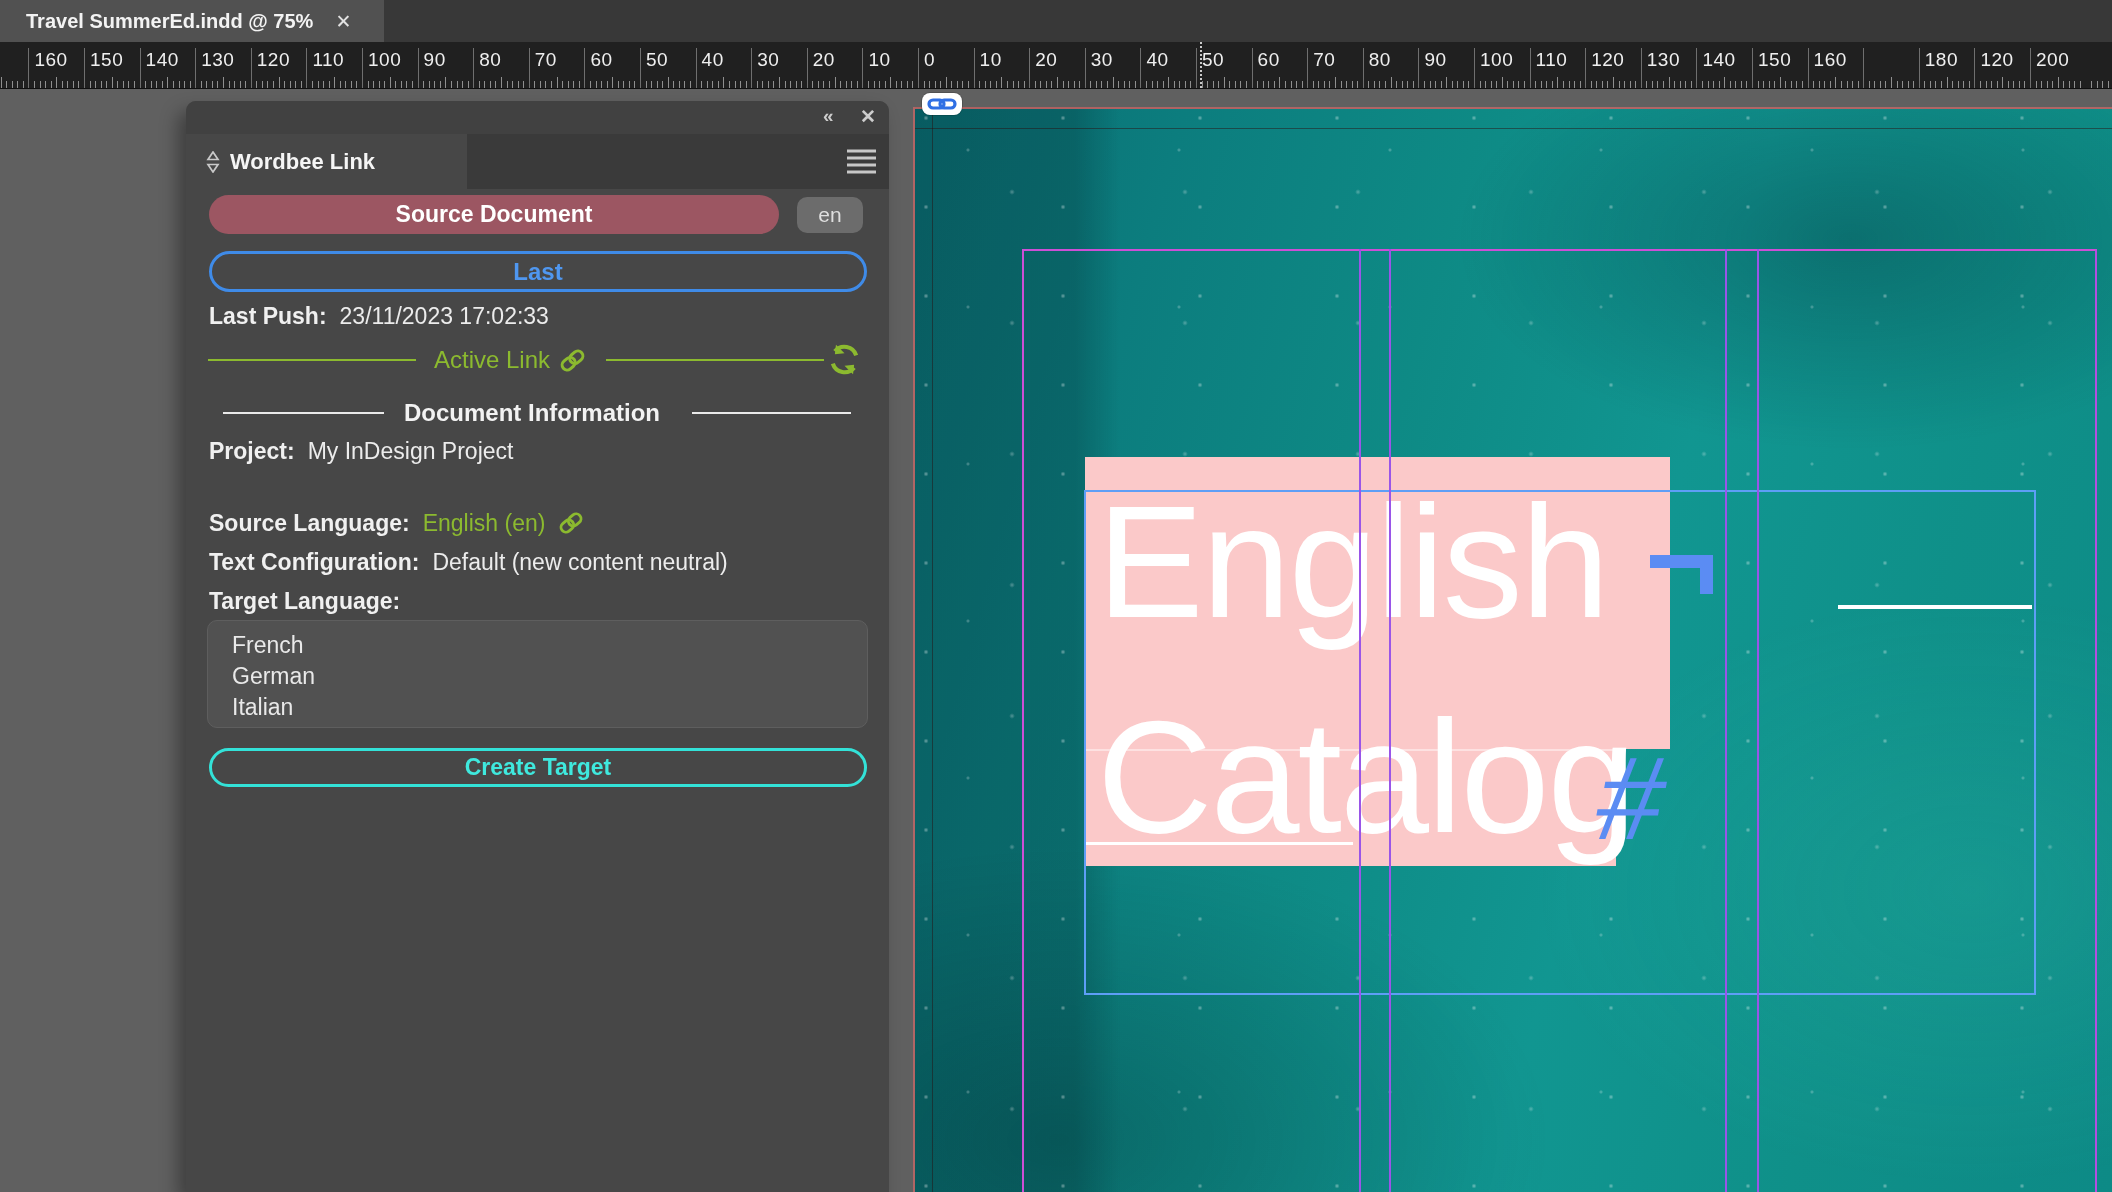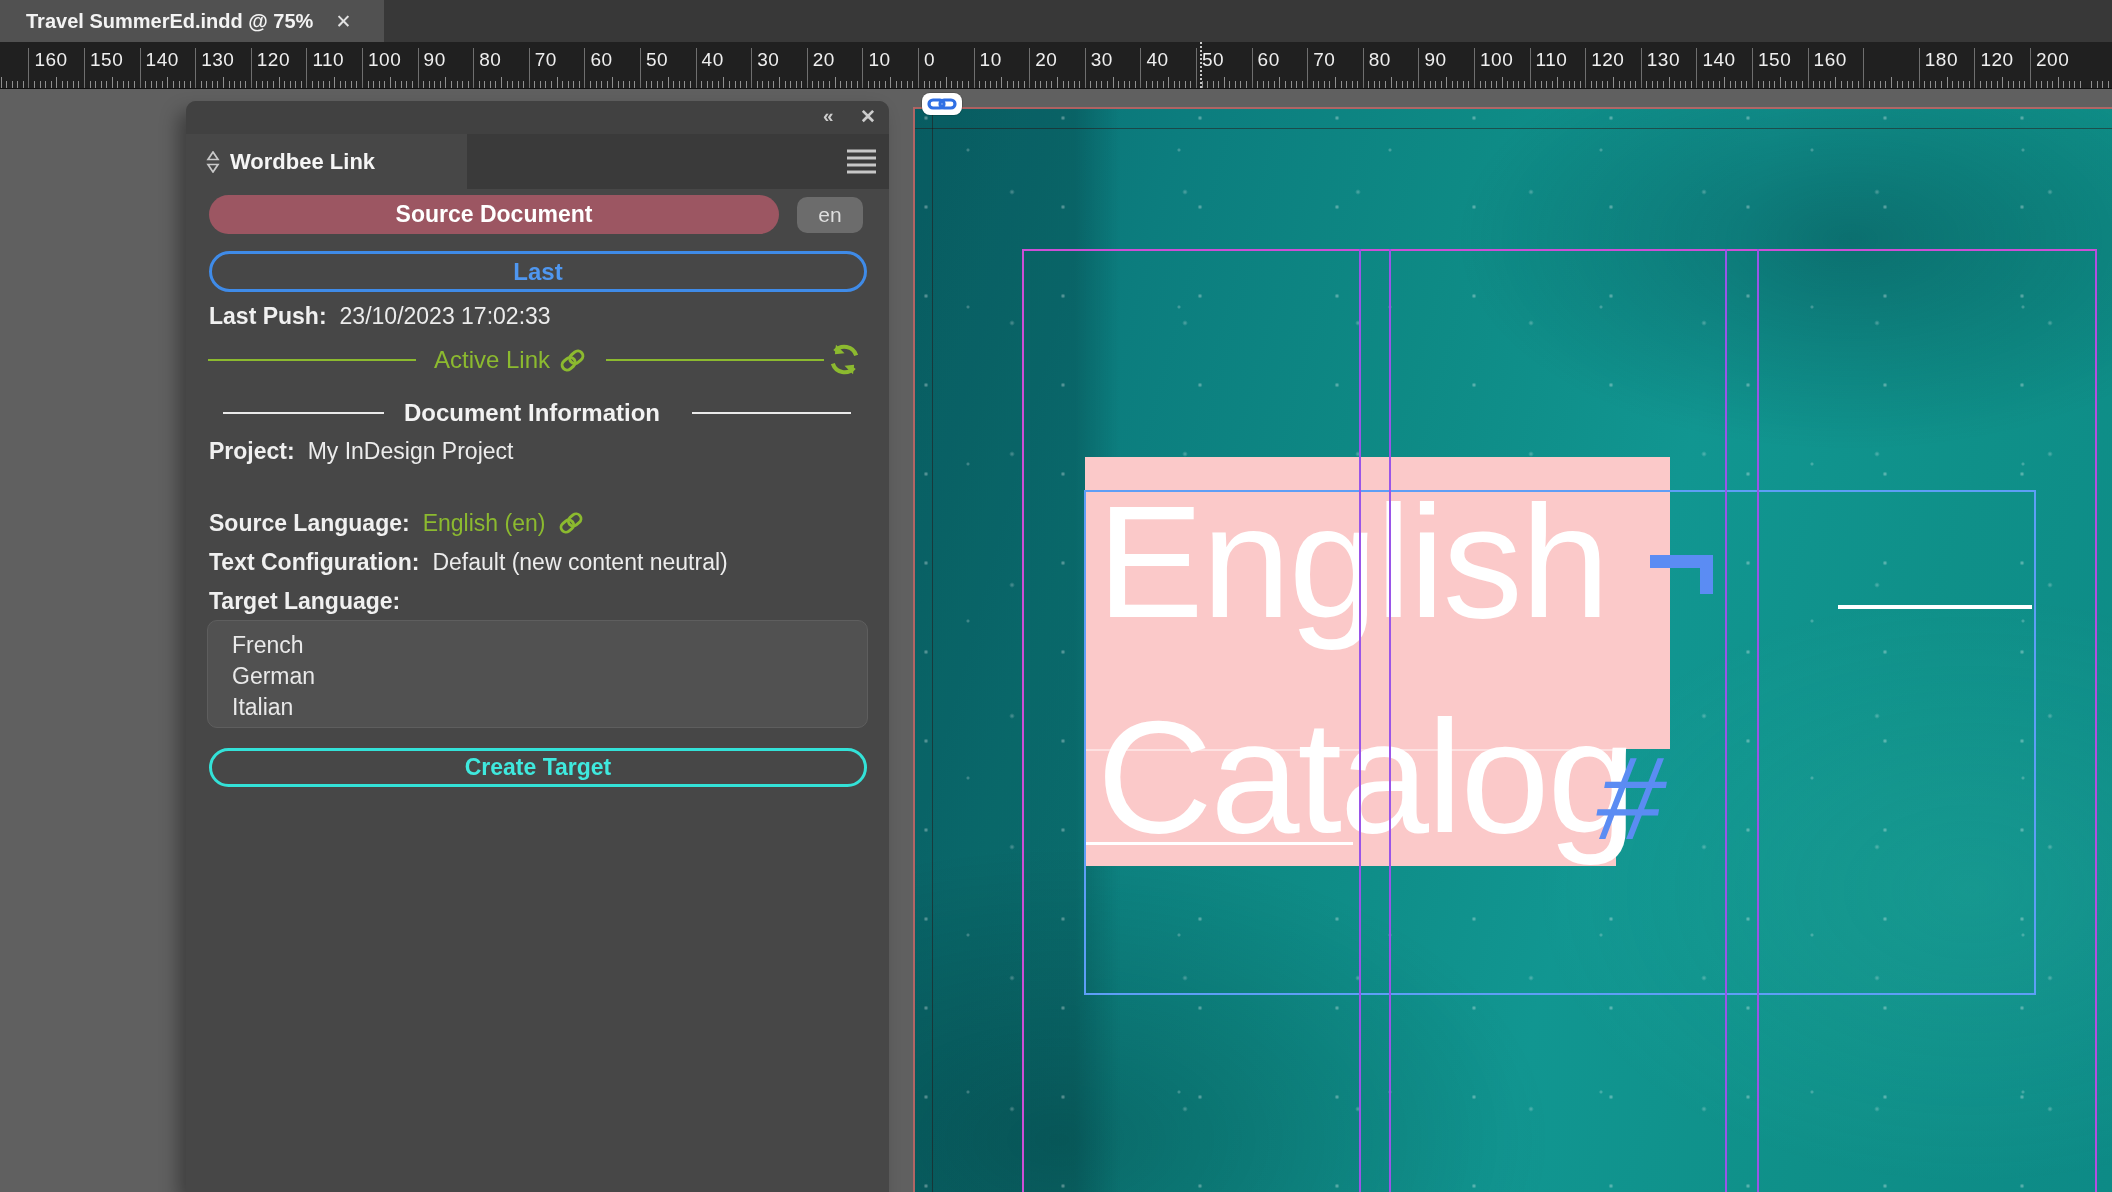--- a/index.html
+++ b/index.html
@@ -164,21 +164,21 @@
         </g>
       </svg>
     </div>
 
     <div class="pill-btn" id="btn-source">Source Document</div>
     <div class="abs" id="badge-lang">en</div>
     <div class="pill-btn" id="btn-push">Last</div>
 
     <div class="inforow" style="top:200px;height:30px;">
       <span class="lbl">Last Push:</span>
-      <span class="val">23/10/2023 17:02:33</span>
+      <span class="val">23/11/2023 17:02:33</span>
     </div>
 
     <div class="sep-line sep-green" style="left:22px;top:258px;width:208px;"></div>
     <div class="abs" id="active-link-label" style="left:248px;top:245px;">
       <span>Active Link</span>
       <svg width="27" height="27" viewBox="0 0 27 27">
         <g transform="rotate(-40 13.5 13.5)" fill="none" stroke="#8cba2f" stroke-width="3">
           <rect x="1.5" y="8.5" width="14" height="10" rx="5"></rect>
           <rect x="11.5" y="8.5" width="14" height="10" rx="5"></rect>
         </g>

